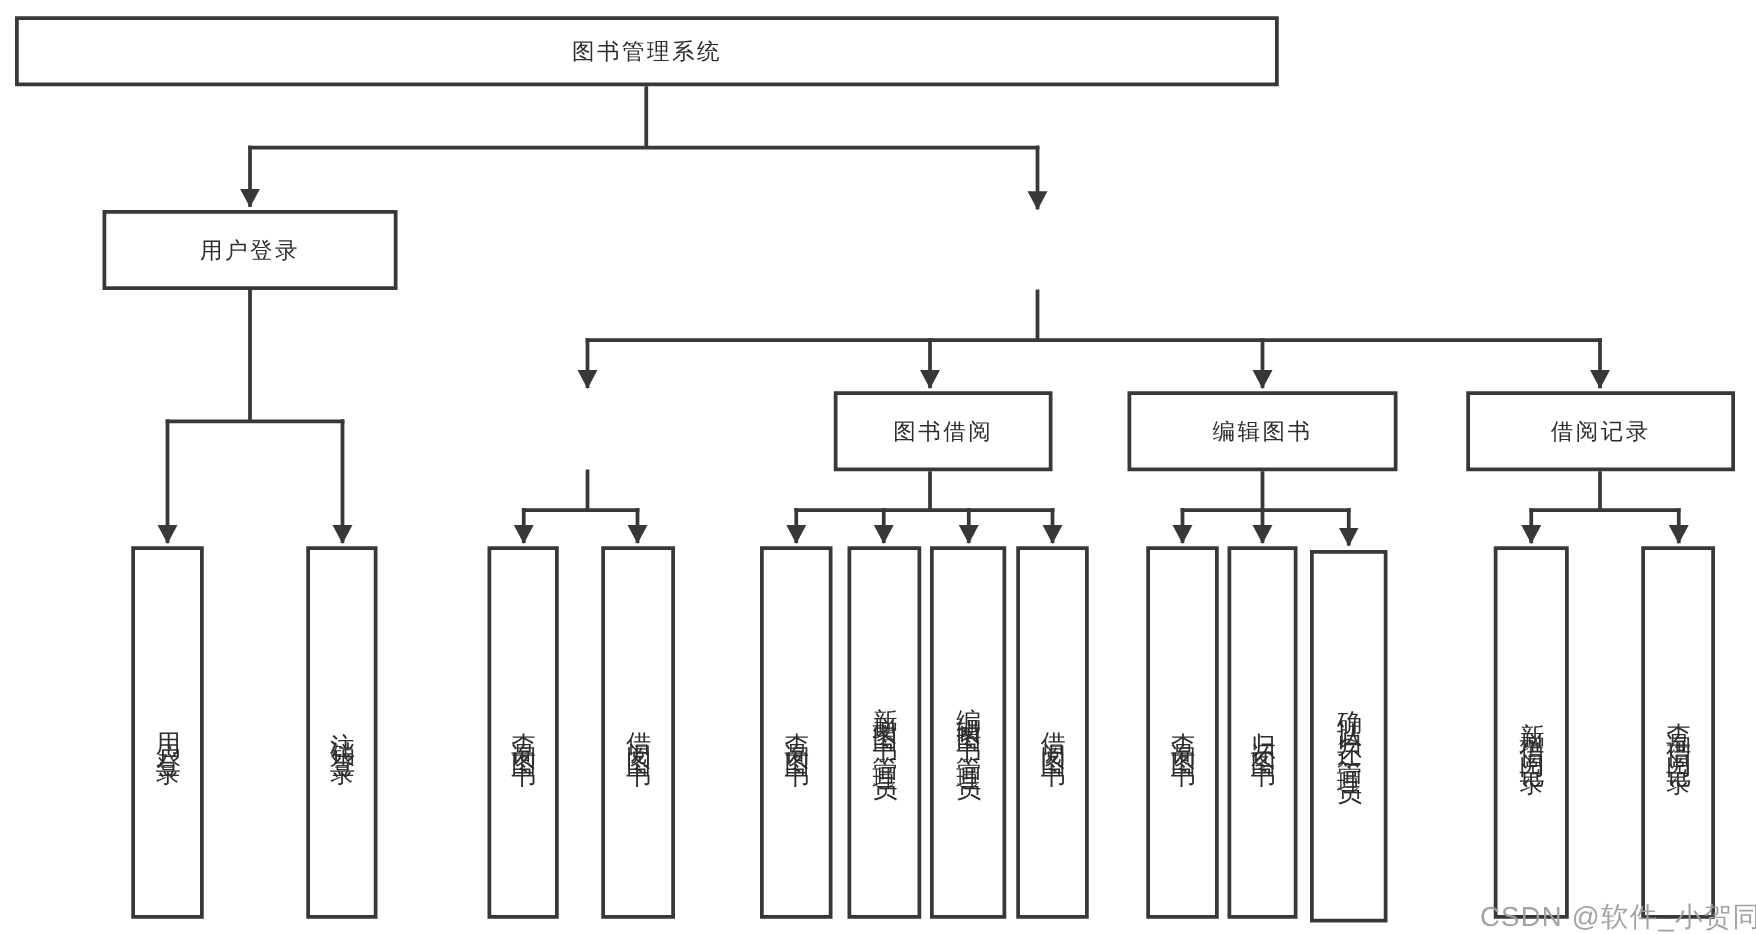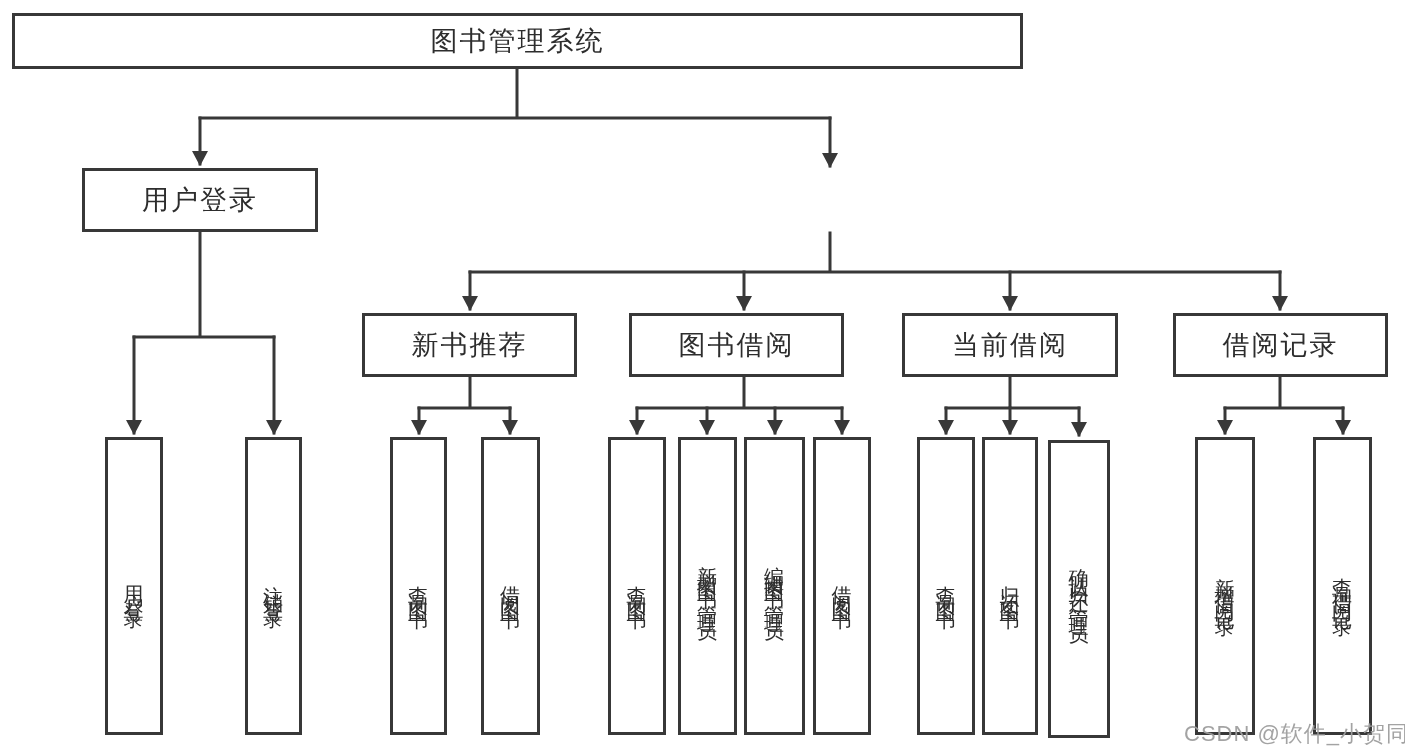--- a/index.html
+++ b/index.html
@@ -10,21 +10,21 @@
   }
   .stage{position:absolute;left:0;top:0;width:1405px;height:747px;}
   svg.connectors{position:absolute;left:0;top:0;width:1405px;height:747px;z-index:1;}
   .node{
     position:absolute;box-sizing:border-box;
     border:3px solid #383838;background:#ffffff;
     display:flex;align-items:center;justify-content:center;
     z-index:2;
   }
   .node .lbl{
-    font-size:27px;letter-spacing:2px;color:#2d2d2d;white-space:nowrap;
+    font-size:18px;letter-spacing:2px;color:#2d2d2d;white-space:nowrap;
   }
   .node.vert{align-items:center;justify-content:center;}
   .node.vert .lbl{
     writing-mode:vertical-rl;text-orientation:mixed;
     font-size:20px;letter-spacing:8px;line-height:1;white-space:normal;
   }
   .watermark{
     position:absolute;left:1184px;top:719px;z-index:3;
     font-size:22px;color:rgba(158,158,158,0.95);letter-spacing:1px;white-space:nowrap;
   }
@@ -83,28 +83,25 @@
   </svg>
 
   <div class="node" style="left:12px;top:13px;width:1011px;height:56px">
     <span class="lbl">图书管理系统</span>
   </div>
 
   <div class="node" style="left:82px;top:168px;width:236px;height:64px">
     <span class="lbl">用户登录</span>
   </div>
 
-  <div class="node" style="left:362px;top:313px;width:215px;height:64px">
-    <span class="lbl">新书推荐</span>
-  </div>
-  <div class="node" style="left:629px;top:313px;width:215px;height:64px">
+  <div class="node" style="left:667px;top:313px;width:175px;height:64px">
     <span class="lbl">图书借阅</span>
   </div>
   <div class="node" style="left:902px;top:313px;width:216px;height:64px">
-    <span class="lbl">当前借阅</span>
+    <span class="lbl">编辑图书</span>
   </div>
   <div class="node" style="left:1173px;top:313px;width:215px;height:64px">
     <span class="lbl">借阅记录</span>
   </div>
 
   <div class="node vert" style="left:105px;top:437px;width:58px;height:298px">
     <span class="lbl">用户登录</span>
   </div>
   <div class="node vert" style="left:245px;top:437px;width:57px;height:298px">
     <span class="lbl">注销登录</span>

